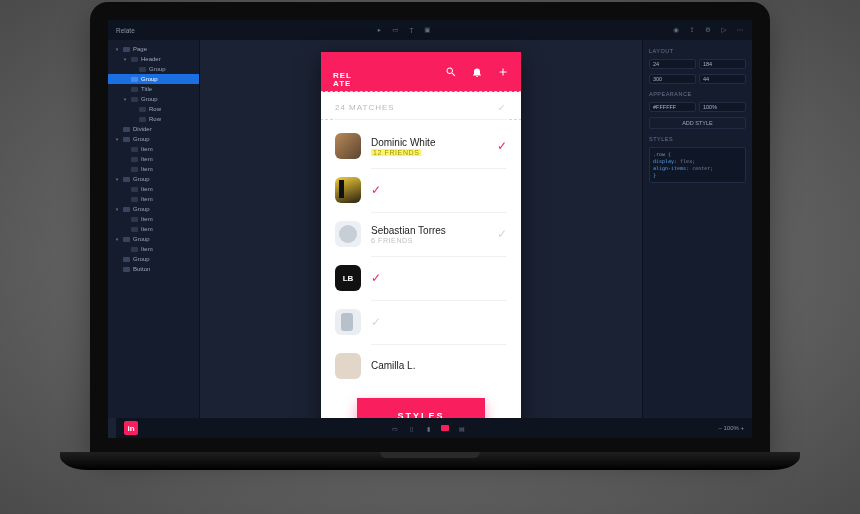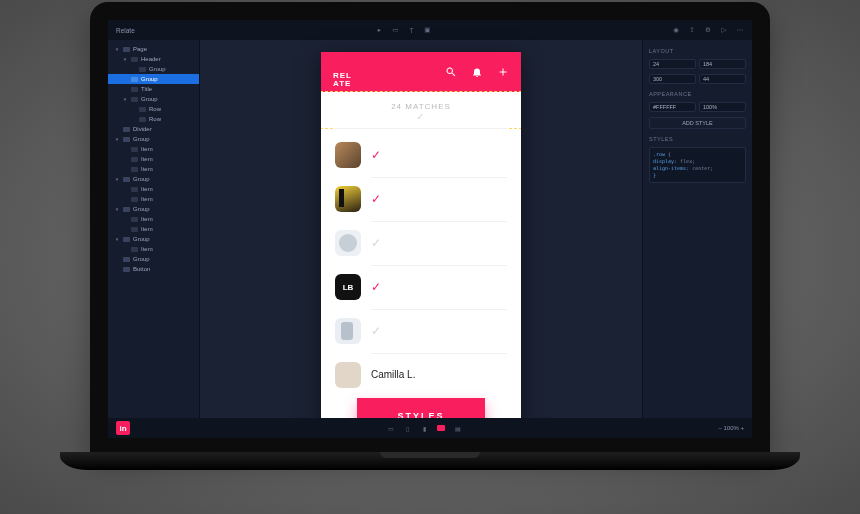--- a/index.html
+++ b/index.html
@@ -188,33 +188,33 @@
   .person-sub  { font-size:7px; color:#c0c0c0; letter-spacing:.6px; margin-top:1px; }
   .item-main { flex:1; display:flex; flex-direction:column; }
   .item-check { font-size:12px; }
   .check-pink { color:#f91f5e; }
   .tag-hl {
     display:inline-block; background:#fff26a; padding:0 2px; font-size:7px; color:#9a9a00;
   }
 
   
   .selected-layer {
-    outline:1px dashed #ffd764; outline-offset:0;flex-direction:column;
+    outline:1px dashed #ffd764; outline-offset:0;
   }
 
   .follow-bar {
     position:absolute; left:50%; bottom:-4px; transform:translateX(-50%);
     width:128px; height:36px; background:#f91f5e;
     display:flex; align-items:center; justify-content:center;
     color:#fff; font-size:9px; font-weight:600; letter-spacing:2px;
     box-shadow:0 6px 14px rgba(249,31,94,.4);
   }
 
   .bottombar {
-    position:absolute; bottom:0; left:0; right:0; height:20px;
+    position:absolute; bottom:0; left:8px; right:0; height:20px;
     background:#0e1320; color:#8793ab;
     display:flex; align-items:center; justify-content:space-between;
     padding:0 8px; font-size:6px;
   }
   .bb-group { display:flex; gap:8px; align-items:center; }
   .bb-icon { width:9px; height:9px; display:flex; align-items:center; justify-content:center; opacity:.7; }
   .color-chip { width:8px; height:6px; border-radius:1px; }
   .color-chip.pink { background:#f91f5e; }
   .invision-badge {
     width:14px; height:14px; background:#f91f5e; border-radius:2px;
@@ -397,28 +397,36 @@
 
             <div class="m-sub selected-layer">
               <span>24 MATCHES</span>
               <span class="check-gray">✓</span>
             </div>
             <div class="divider"></div>
 
             <div class="list" id="people-list">
                 <div class="item">
                   <div class="avatar av1"></div>
+                  <div class="item-main">
+                    <div class="person-name">Dominic White</div>
+                    <div class="person-sub"><span class="tag-hl">12 FRIENDS</span></div>
+                  </div>
                   <div class="item-check check-pink">✓</div>
                 </div>
                 <div class="item">
                   <div class="avatar av2"></div>
                   <div class="item-check check-pink">✓</div>
                 </div>
                 <div class="item">
                   <div class="avatar av3"></div>
+                  <div class="item-main">
+                    <div class="person-name">Sebastian Torres</div>
+                    <div class="person-sub">6 FRIENDS</div>
+                  </div>
                   <div class="item-check check-gray">✓</div>
                 </div>
                 <div class="item">
                   <div class="avatar av4">LB</div>
                   <div class="item-check check-pink">✓</div>
                 </div>
                 <div class="item">
                   <div class="avatar av5"></div>
                   <div class="item-check check-gray">✓</div>
                 </div>

